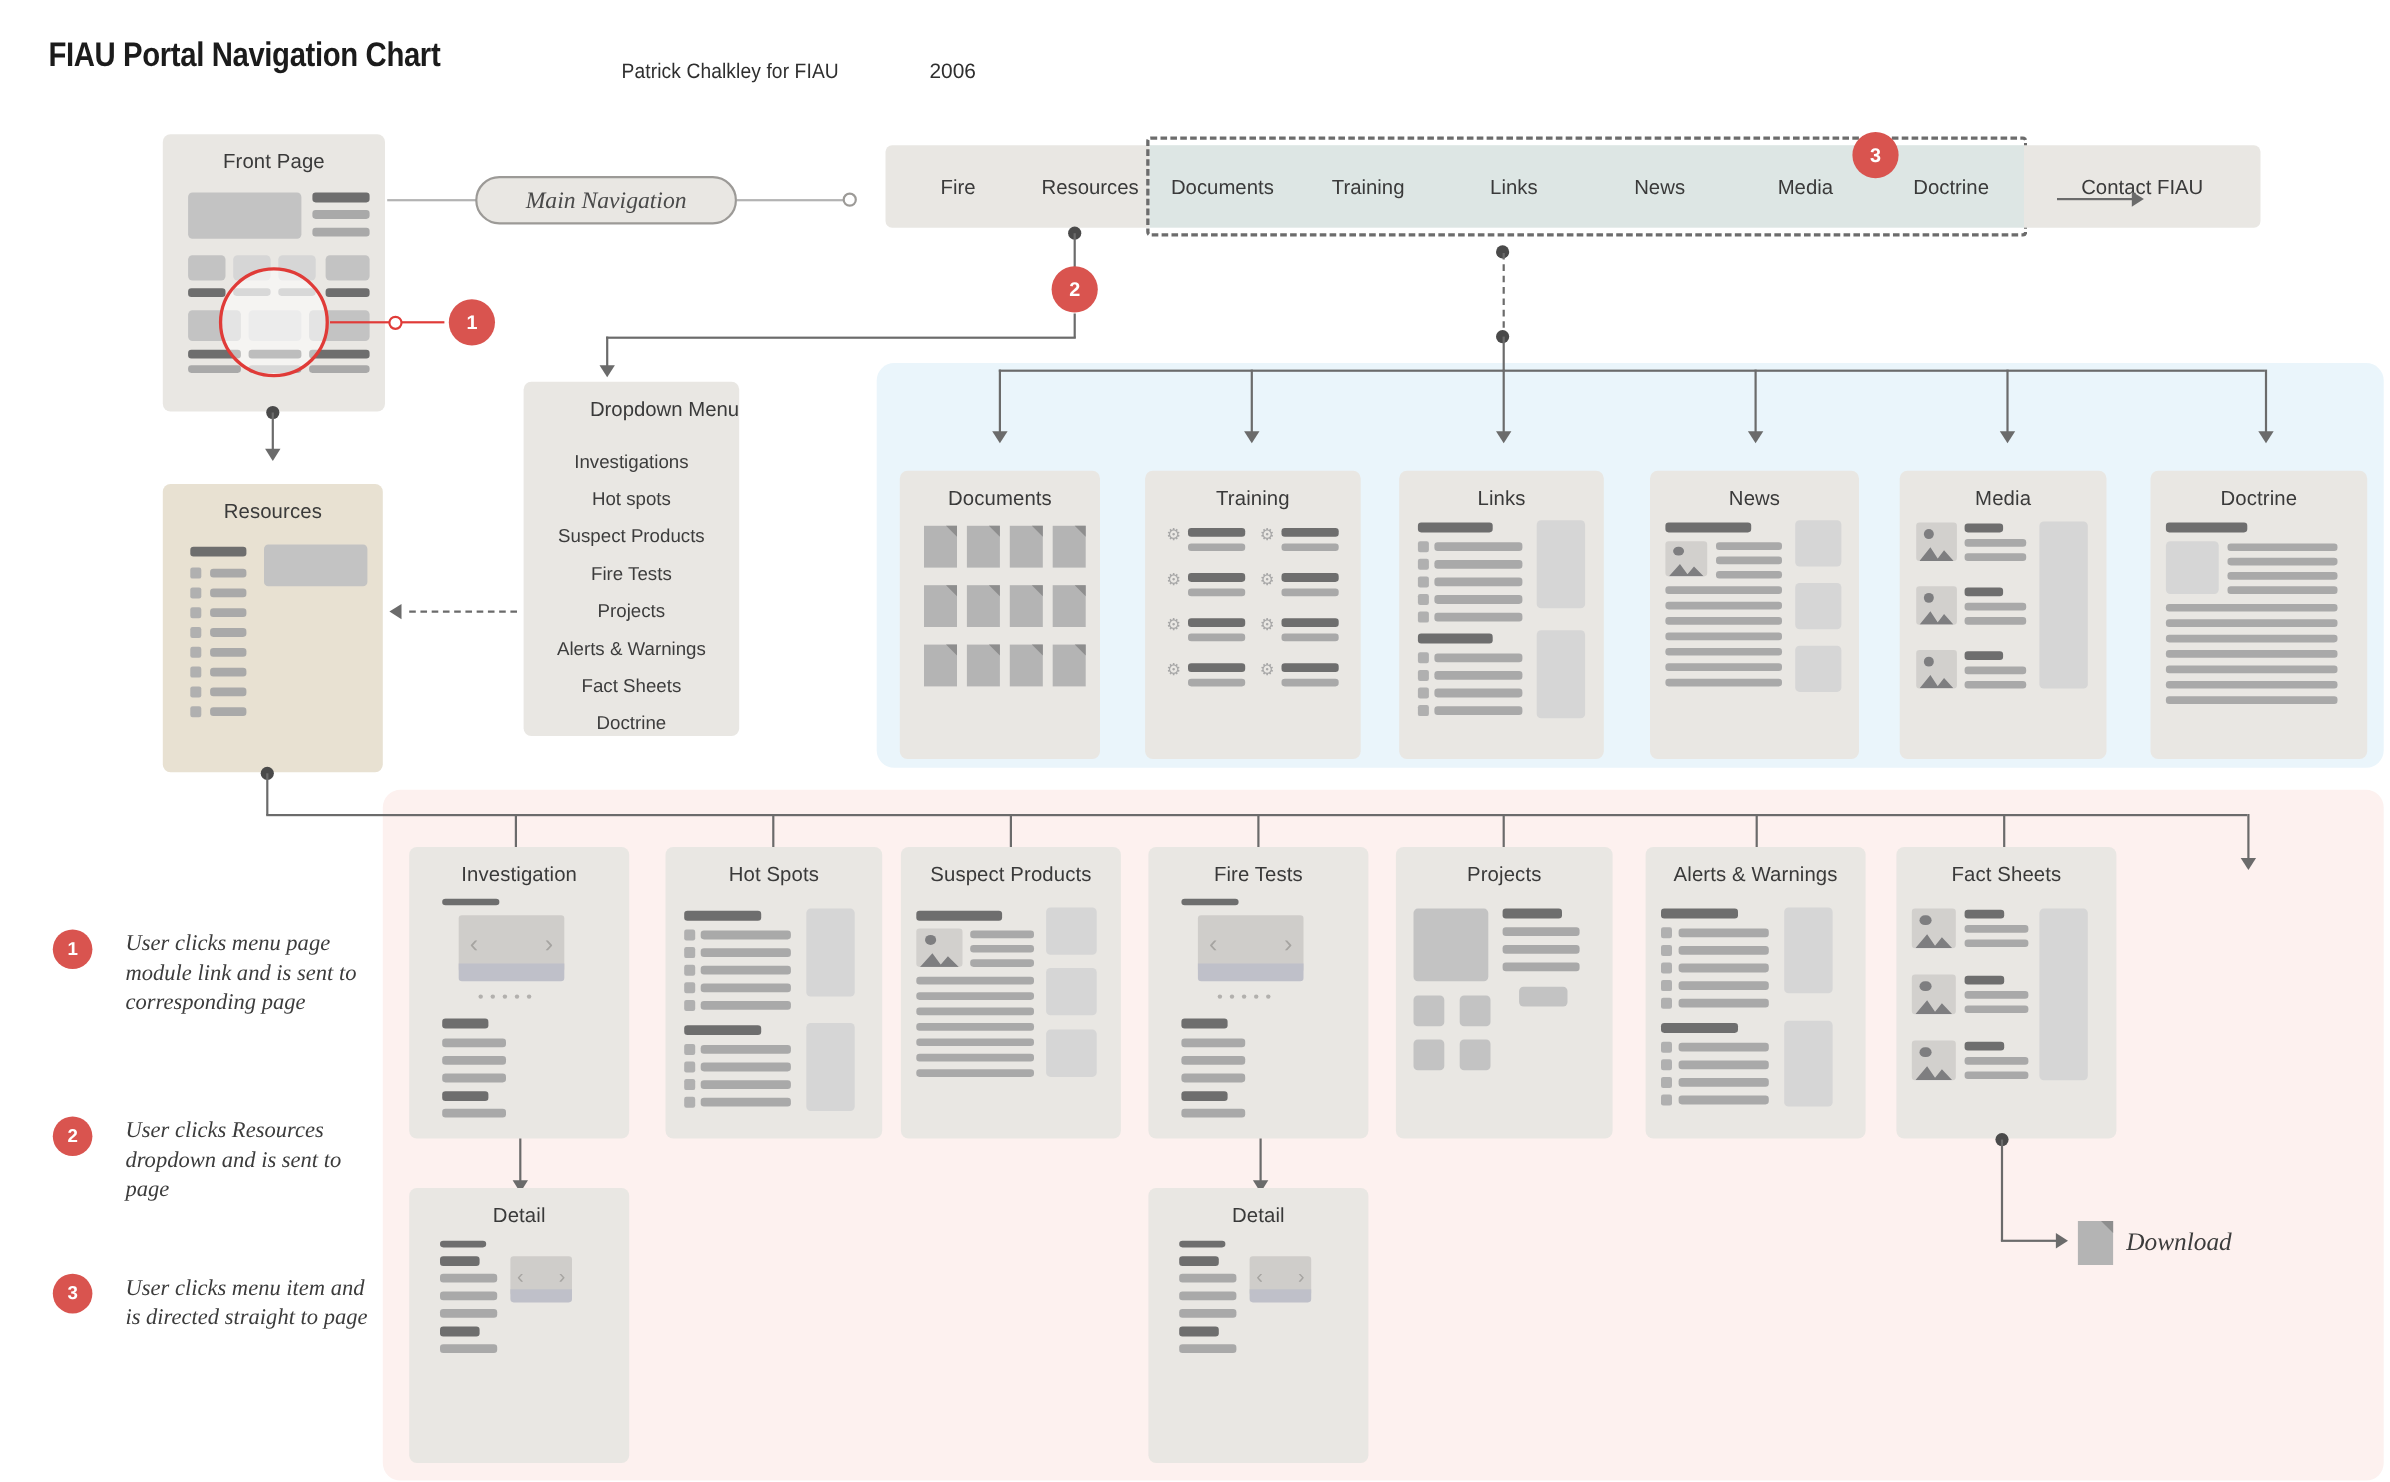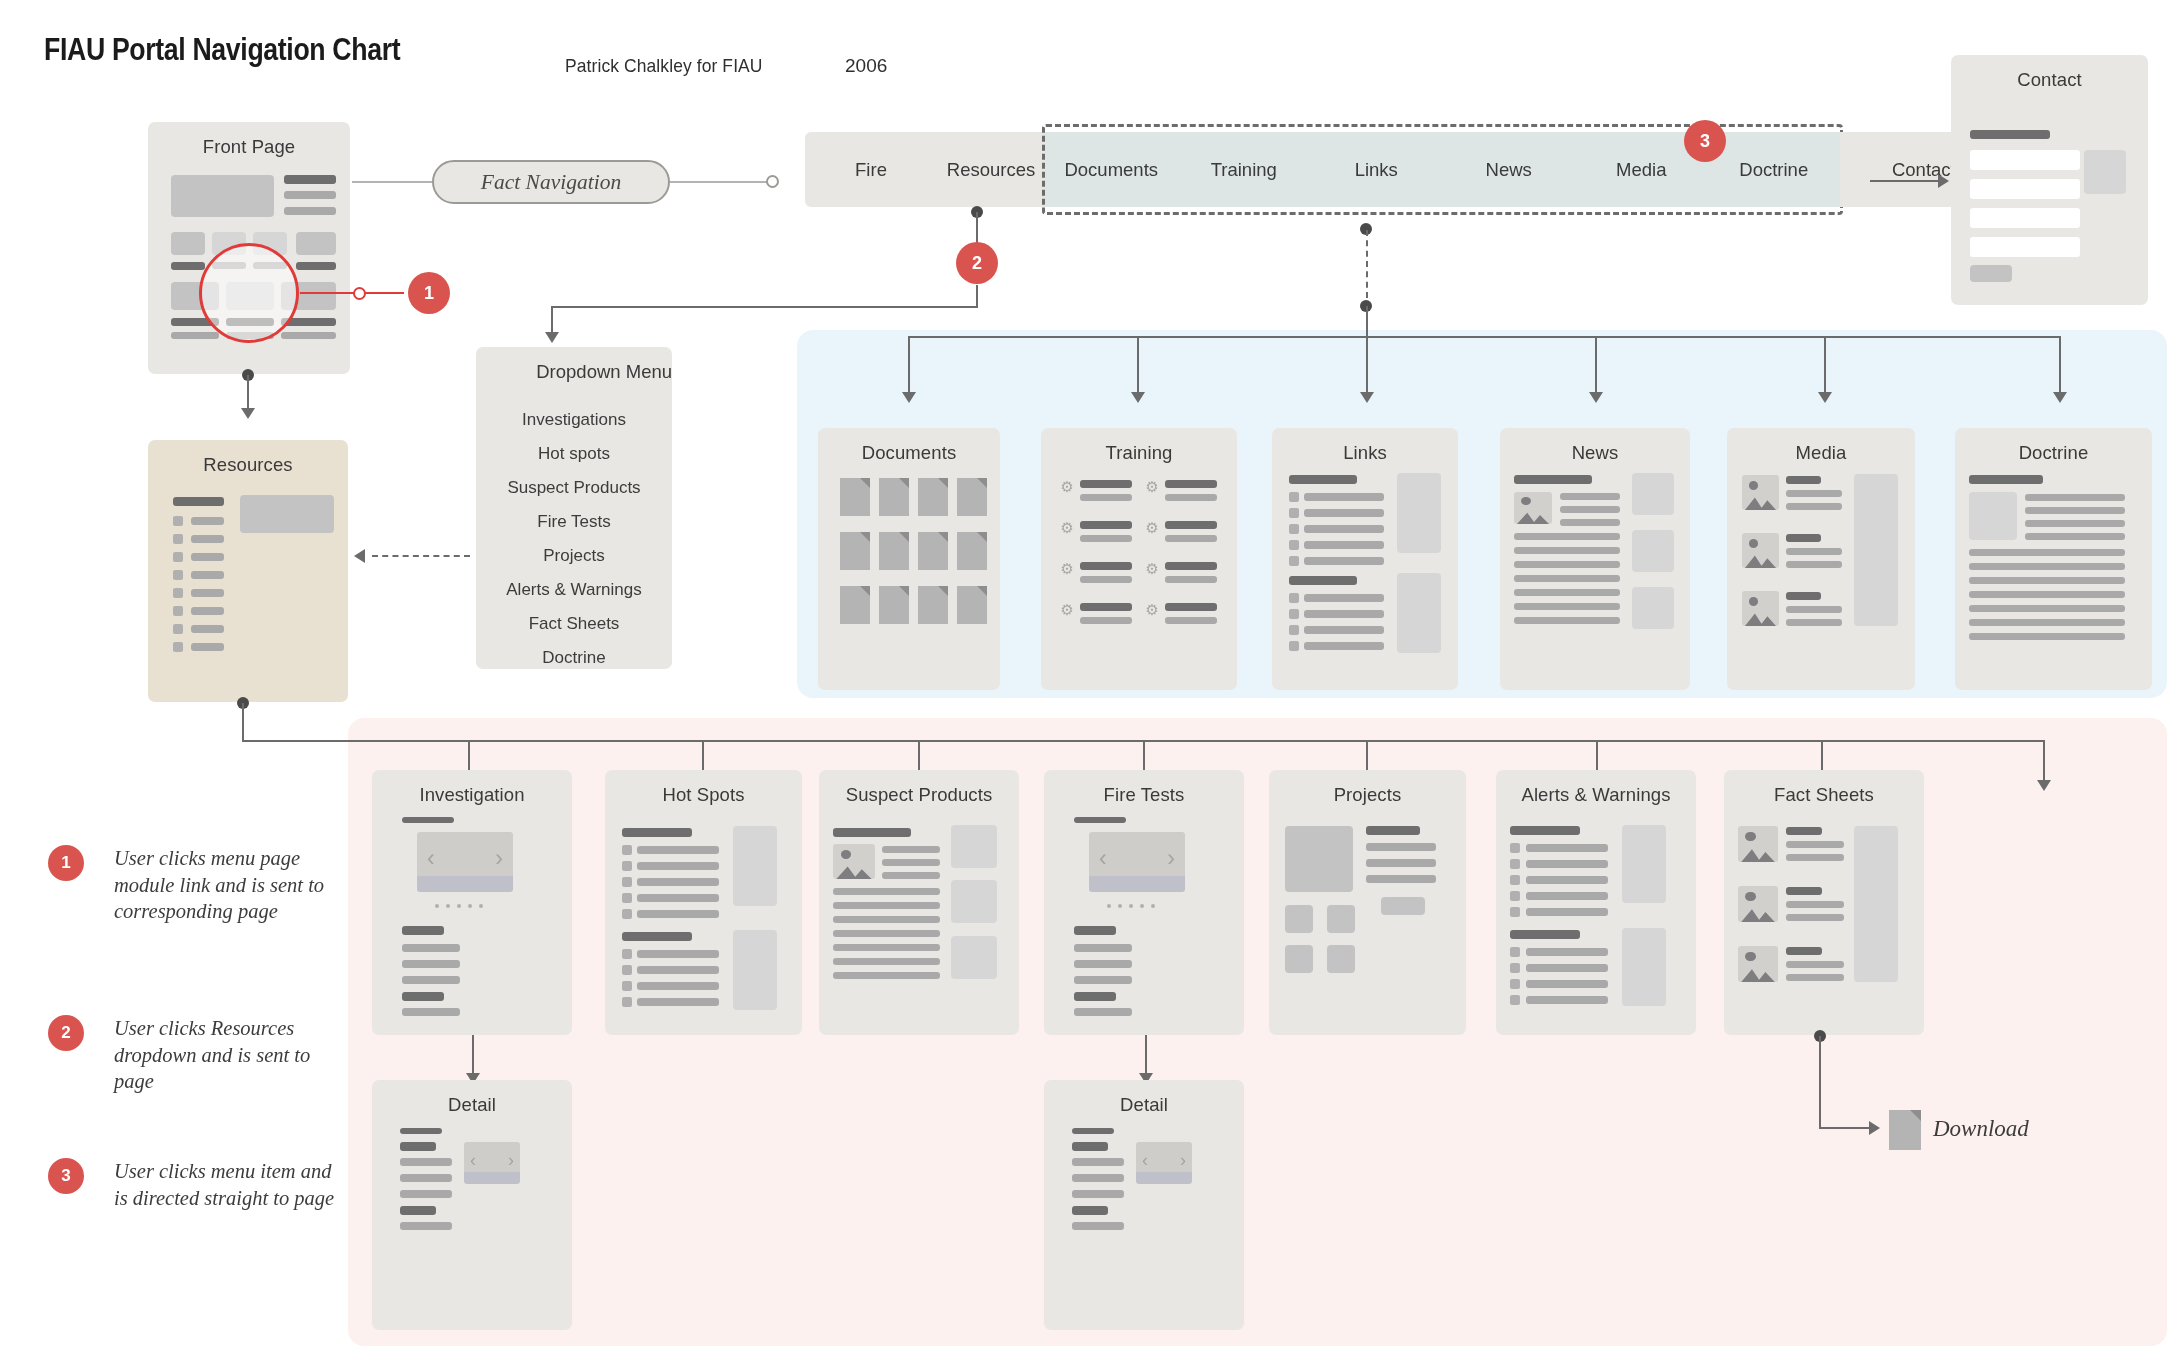--- a/index.html
+++ b/index.html
@@ -241,21 +241,21 @@
 
   <div class="dashln" style="left:372px; top:555px; width:98px;"></div>
   <div class="arrowhead left" style="left:354px; top:549px;"></div>
 
   <div class="knob" style="left:237px; top:697px;"></div>
   <div class="ln v" style="left:242px; top:703px; height:38px;"></div>
   <div class="ln h" style="left:242px; top:740px; width:1801px;"></div>
 
   <div class="ln h light" style="left:352px; top:181px; width:82px;"></div>
   <div id="pill">
-    <span>Fact Navigation</span>
+    <span>Main Navigation</span>
   </div>
   <div class="ln h light" style="left:670px; top:181px; width:100px;"></div>
   <div class="ring" style="left:766px; top:175px;"></div>
 
   <div id="navbar">
     <div class="navseg" id="nav-left">
       <div class="navitem" style="width:55%;">Fire</div>
       <div class="navitem" style="width:45%;">Resources</div>
     </div>
 
@@ -292,33 +292,20 @@
     <div class="ditem">Investigations</div>
     <div class="ditem">Hot spots</div>
     <div class="ditem">Suspect Products</div>
     <div class="ditem">Fire Tests</div>
     <div class="ditem">Projects</div>
     <div class="ditem">Alerts &amp; Warnings</div>
     <div class="ditem">Fact Sheets</div>
     <div class="ditem">Doctrine</div>
   </div>
 
-  <div class="card" id="contact-card" style="left:1951px; top:55px; width:197px; height:250px;">
-    <div class="card-title">Contact</div>
-    <div>
-      <div class="bar dark" style="left:19px; top:75px; width:80px; height:9px;"></div>
-      <div style="position:absolute; left:19px; top:95px; width:110px; height:20px; background:#fff; border-radius:3px;"></div>
-      <div style="position:absolute; left:19px; top:124px; width:110px; height:20px; background:#fff; border-radius:3px;"></div>
-      <div style="position:absolute; left:19px; top:153px; width:110px; height:20px; background:#fff; border-radius:3px;"></div>
-      <div style="position:absolute; left:19px; top:182px; width:110px; height:20px; background:#fff; border-radius:3px;"></div>
-      <div class="blk" style="left:19px; top:210px; width:42px; height:17px;"></div>
-      <div class="blk light" style="left:133px; top:95px; width:42px; height:44px;"></div>
-    </div>
-
-  </div>
 
   <div class="knob" style="left:1360px; top:223px;"></div>
   <div class="dashln v" style="left:1366px; top:230px; height:68px;"></div>
   <div class="knob" style="left:1360px; top:300px;"></div>
   <div class="ln h" style="left:908px; top:336px; width:1151px;"></div>
   <div class="ln v" style="left:1366px; top:306px; height:32px;"></div>
 
   <div class="ln v" style="left:908px;  top:336px; height:62px;"></div>
     <div class="arrowhead down" style="left:902px; top:392px;"></div>
   <div class="ln v" style="left:1137px; top:336px; height:62px;"></div>

